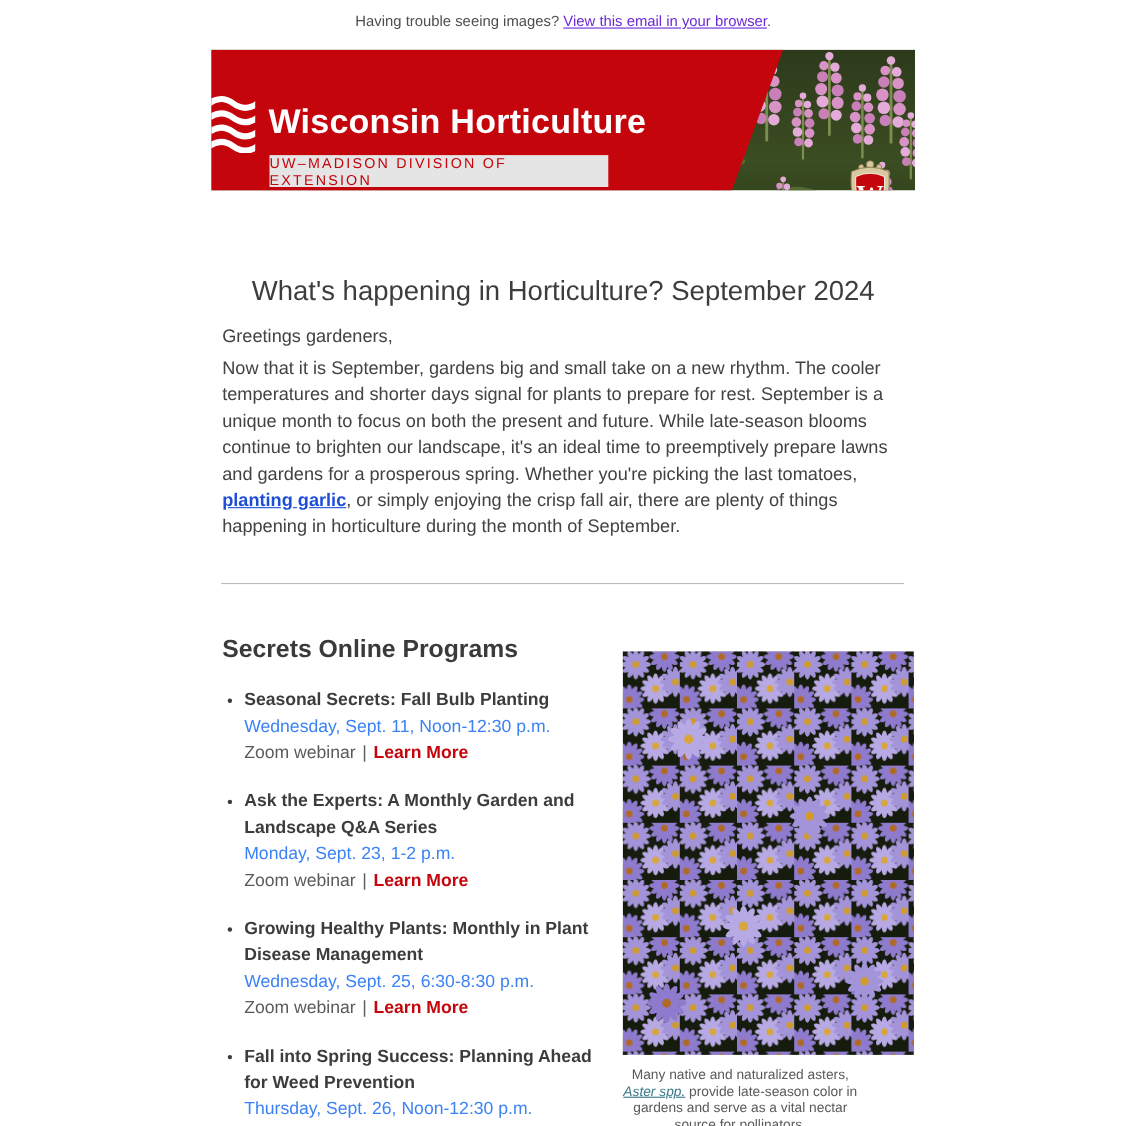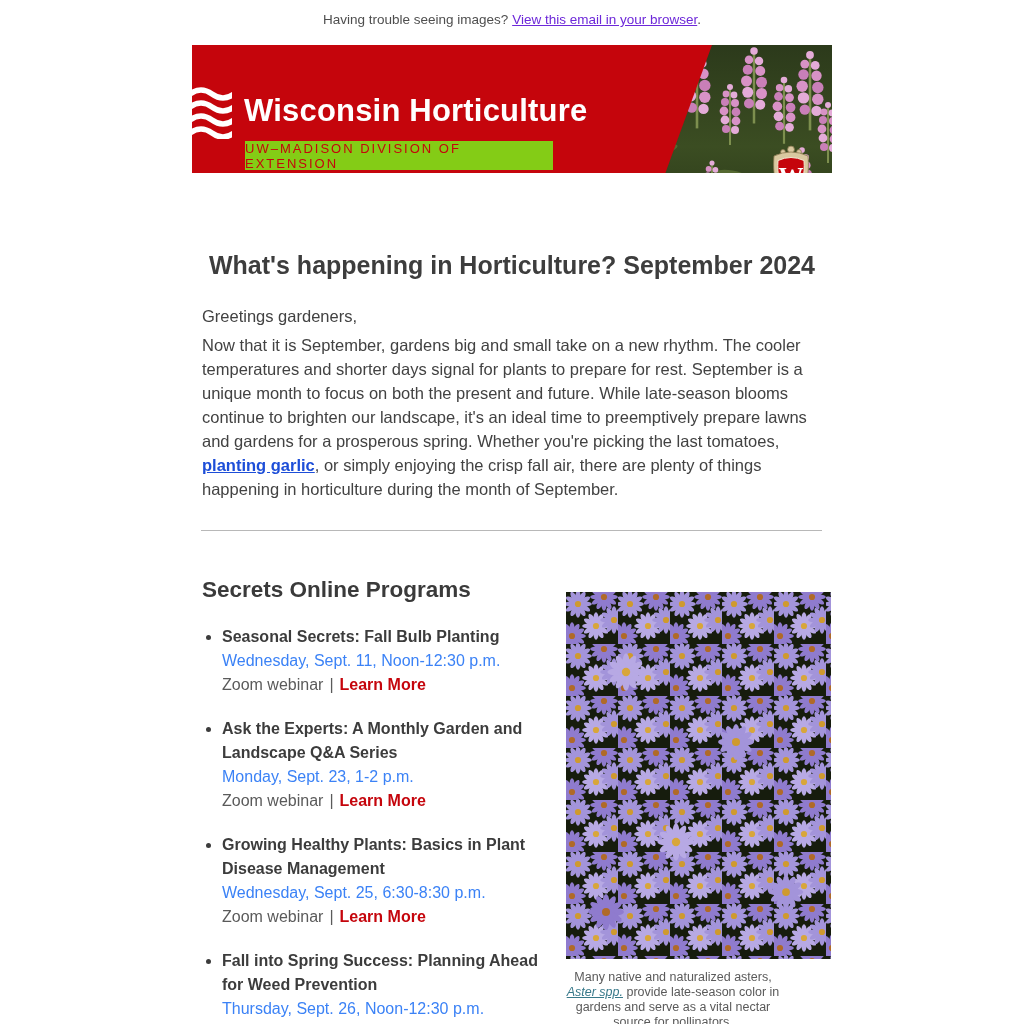--- a/index.html
+++ b/index.html
@@ -13,30 +13,30 @@
 
   
   .banner { position:absolute; left:192px; top:45px; width:640px; height:128px; overflow:hidden; }
   .banner-photo { position:absolute; left:0; top:0; width:640px; height:184px; }
   .banner-red { position:absolute; left:0; top:0; width:640px; height:184px;
     background:#c5050c; clip-path:polygon(0 0, 520px 0, 453px 184px, 0 184px); }
   .wave-icon { position:absolute; left:0px; top:42px; }
   .brand-title { position:absolute; left:52px; top:48px; width:420px;
     font-size:31px; font-weight:bold; color:#ffffff; letter-spacing:0.2px; }
   .subbrand-box { position:absolute; left:53px; top:96px; width:308px; height:29px;
-    background:#84cc16; display:flex; align-items:center; justify-content:center; }
+    background:#e5e5e5; display:flex; align-items:center; justify-content:center; }
   .subbrand-box span { font-size:13px; color:#c5050c; letter-spacing:2px; }
   .crest { position:absolute; left:578px; top:99px; }
 
   
   .main-title { position:absolute; left:192px; top:251px; width:640px; text-align:center;
-    font-size:25px; font-weight:bold; color:#3d3d3d; }
-
-  
-  .intro { position:absolute; left:202px; top:304px; width:620px;
+    font-size:25px; font-weight:normal; color:#3d3d3d; }
+
+  
+  .intro { position:absolute; left:202px; top:294px; width:620px;
     font-size:16.5px; line-height:24px; color:#424242; }
   .intro .greeting { margin-bottom:5px; }
   .intro a { color:#1d4ed8; font-weight:bold; text-decoration:underline; cursor:pointer; }
 
   .divider { position:absolute; left:201px; top:530px; width:621px; height:0;
     border-top:1.5px solid #b8b8b8; }
 
   
   .section-heading { position:absolute; left:202px; top:577px;
     font-size:22.5px; font-weight:bold; color:#3a3a3a; }
@@ -155,21 +155,21 @@
       <div class="prog-title">Seasonal Secrets: Fall Bulb Planting</div>
       <div class="prog-date">Wednesday, Sept. 11, Noon-12:30 p.m.</div>
       <div class="prog-meta"><span>Zoom webinar</span><span class="sep">|</span><a>Learn More</a></div>
     </li>
     <li>
       <div class="prog-title">Ask the Experts: A Monthly Garden and Landscape Q&amp;A Series</div>
       <div class="prog-date">Monday, Sept. 23, 1-2 p.m.</div>
       <div class="prog-meta"><span>Zoom webinar</span><span class="sep">|</span><a>Learn More</a></div>
     </li>
     <li>
-      <div class="prog-title">Growing Healthy Plants: Basics in Plant Disease Management</div>
+      <div class="prog-title">Growing Healthy Plants: Monthly in Plant Disease Management</div>
       <div class="prog-date">Wednesday, Sept. 25, 6:30-8:30 p.m.</div>
       <div class="prog-meta"><span>Zoom webinar</span><span class="sep">|</span><a>Learn More</a></div>
     </li>
     <li>
       <div class="prog-title">Fall into Spring Success: Planning Ahead for Weed Prevention</div>
       <div class="prog-date">Thursday, Sept. 26, Noon-12:30 p.m.</div>
       <div class="prog-meta"></div>
     </li>
   </ul>
 </div>

